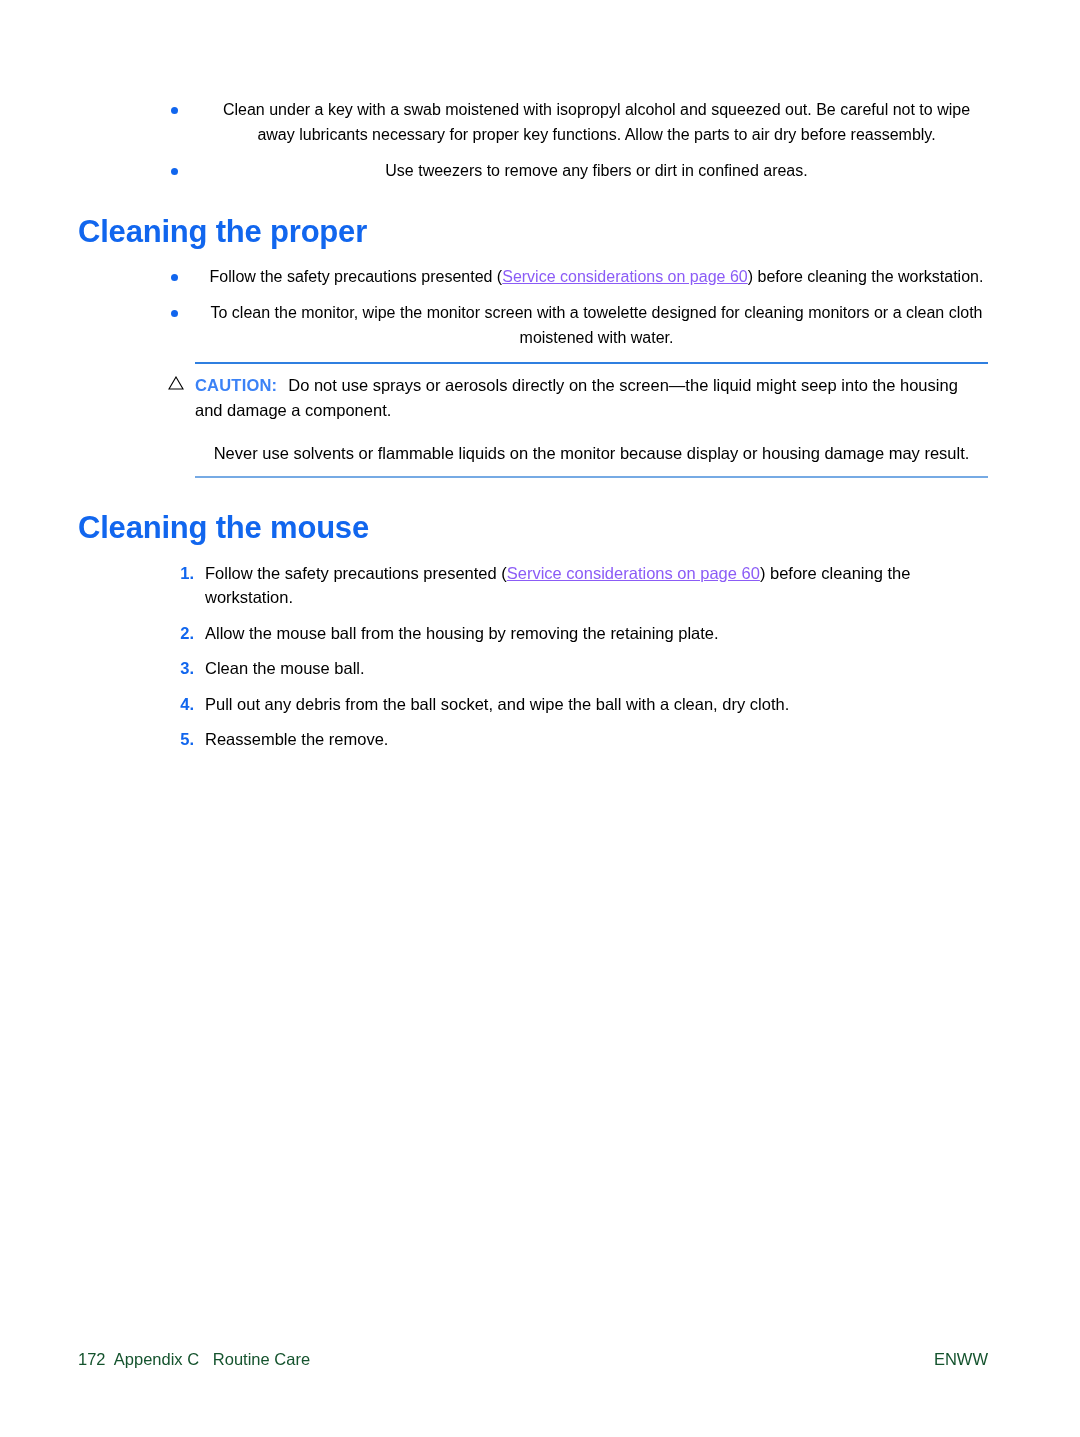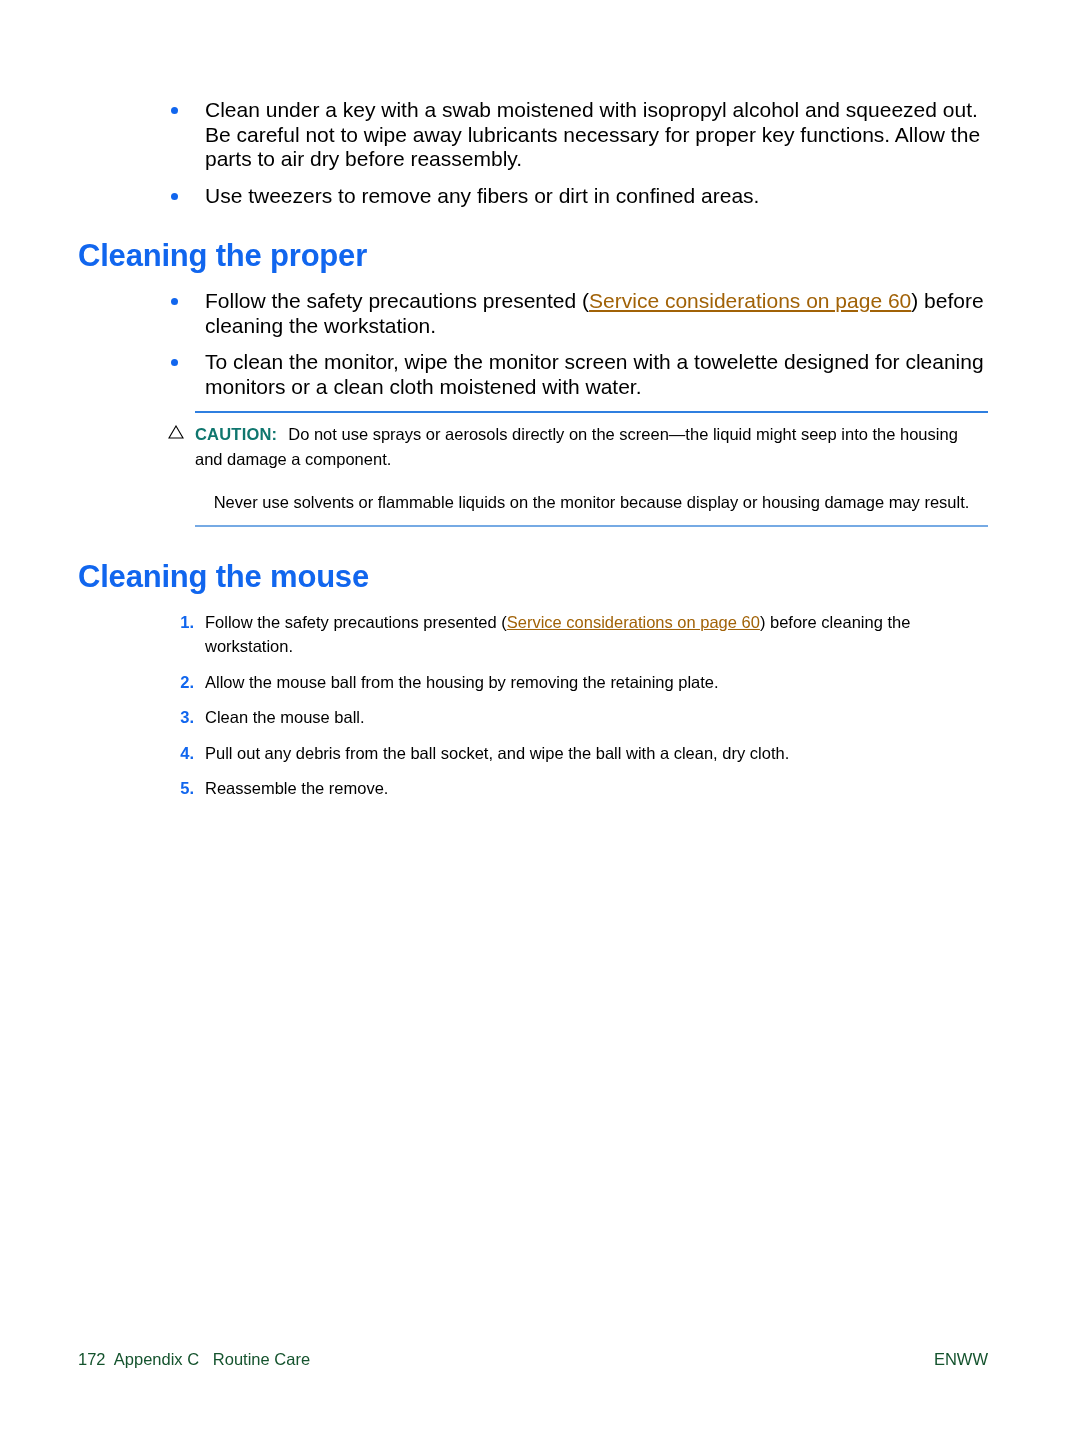--- a/index.html
+++ b/index.html
@@ -35,23 +35,24 @@
   
   .bullet-list {
     list-style: none;
     margin: 0;
     padding: 0;
   }
   .bullet-item {
     position: relative;
     padding-left: 127px;
     margin-bottom: 12px;
-    font-size: 21px;
+    font-size: 16px;
     line-height: 24.5px;
     color: #000;
+    text-align: center;
   }
   .bullet-item:last-child { margin-bottom: 0; }
   .bullet-dot {
     position: absolute;
     left: 93px;
     top: 9px;
     width: 7px;
     height: 7px;
     border-radius: 50%;
     background: #1166ee;
@@ -89,21 +90,21 @@
     font-size: 31px;
     line-height: 36px;
     font-weight: bold;
     color: #1166ee;
     margin: 0;
     letter-spacing: -0.2px;
   }
 
   
   .doclink {
-    color: #a16207;
+    color: #8b5cf6;
   }
 
   
   .caution {
     position: relative;
     margin-left: 117px;
     width: 793px;
     border-top: 2.5px solid #2f7fe0;
     border-bottom: 2.5px solid #76aae4;
     padding: 9px 0 10px 0;
@@ -117,21 +118,21 @@
     height: 14px;
   }
   .caution-body {
     font-size: 16.5px;
     line-height: 24.5px;
     color: #000;
     padding-left: 0;
   }
   .caution-label {
     font-weight: bold;
-    color: #0f766e;
+    color: #3b82f6;
     letter-spacing: 0.2px;
   }
   .caution-gap { display: inline-block; width: 11px; }
   .caution-para {
     margin: 0;
   }
   .caution-para + .caution-para {
     margin-top: 19px;
     text-align: center;
   }

